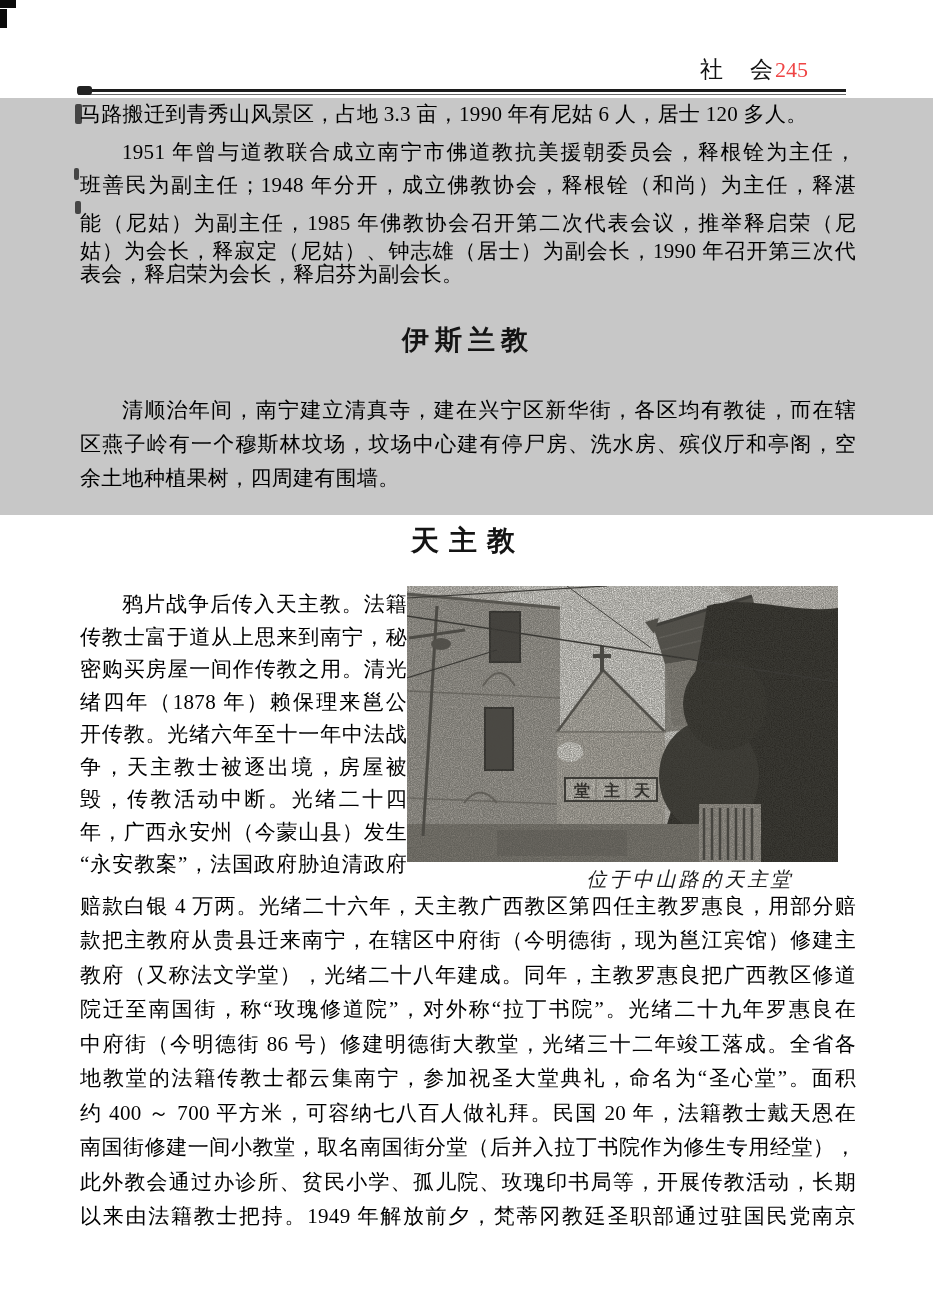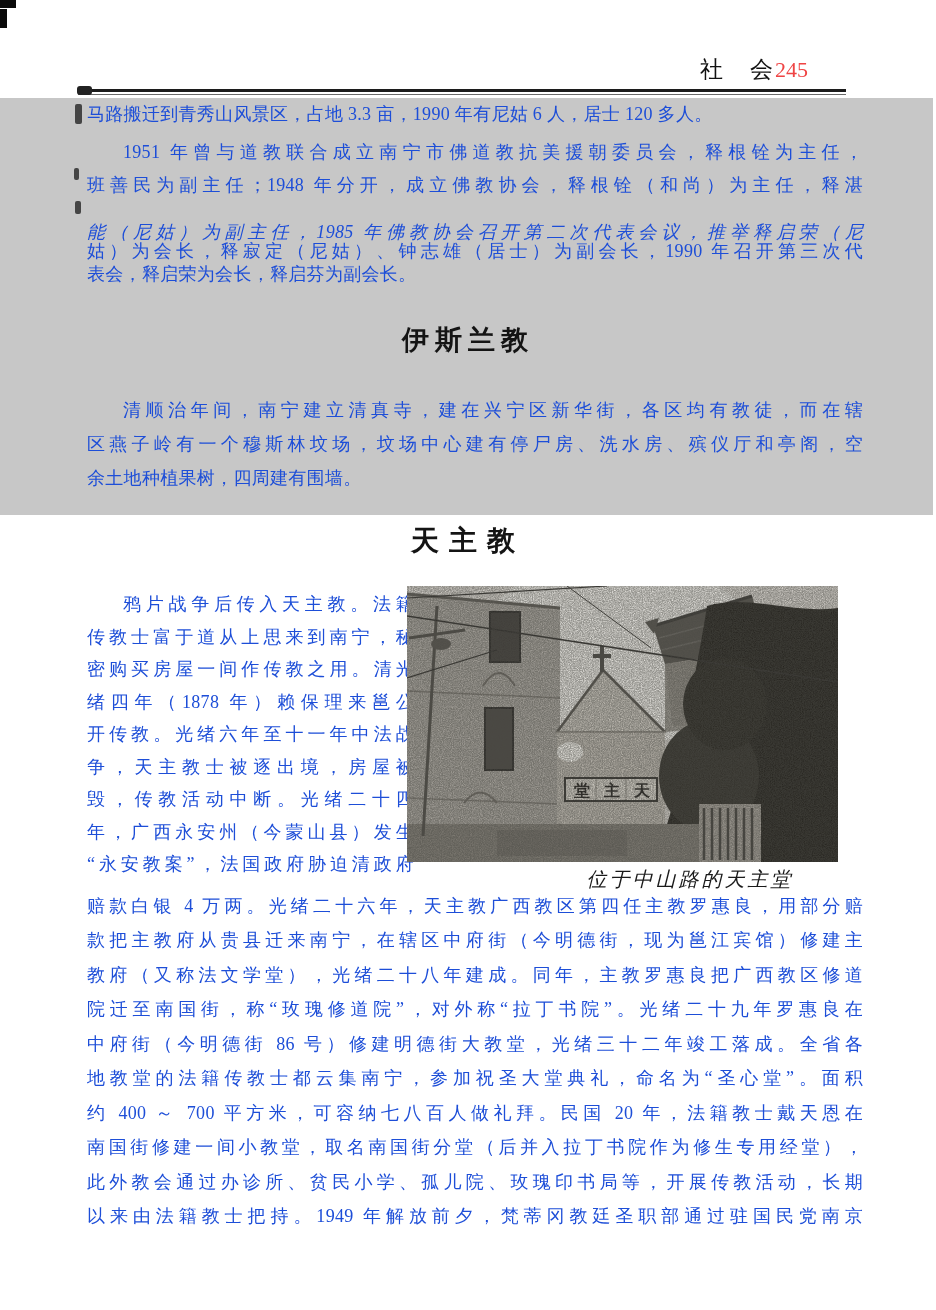--- a/index.html
+++ b/index.html
@@ -5,23 +5,23 @@
   html,body{margin:0;padding:0;}
   body{
     width:936px;height:1310px;position:relative;overflow:hidden;
     background:#ffffff;
     font-family:"Liberation Serif","DejaVu Serif",serif;
     color:#161616;
   }
   
   .bodyline{
     position:absolute;left:80px;width:776px;
-    font-size:18px;line-height:27px;color:#1d4ed8;
+    font-size:21px;line-height:27px;color:#000000;
     text-align:justify;text-align-last:justify;text-justify:inter-character;
-    white-space:nowrap;letter-spacing:0.3px;margin-left:7px;
+    white-space:nowrap;letter-spacing:0.3px;
   }
   .leftcol{width:327px;}
   .lastline{text-align:left;text-align-last:left;}
   .ind{text-indent:2em;}
   .heading{
     position:absolute;left:80px;width:776px;text-align:center;
     font-family:"Liberation Sans","DejaVu Sans",sans-serif;
     font-weight:bold;color:#141414;
   }
   .graypanel{position:absolute;left:0;top:98px;width:933px;height:417px;background:#c7c7c7;}
@@ -59,21 +59,21 @@
 <div class="ruleblob"></div>
 
 <div class="graypanel"></div>
 <div class="smudge" style="left:75px;top:104px;width:7px;height:20px;"></div>
 <div class="smudge" style="left:74px;top:168px;width:5px;height:12px;"></div>
 <div class="smudge" style="left:75px;top:201px;width:6px;height:13px;"></div>
 
 <div class="bodyline lastline" style="top:101px;">马路搬迁到青秀山风景区，占地 3.3 亩，1990 年有尼姑 6 人，居士 120 多人。</div>
 <div class="bodyline ind" style="top:139px;">1951 年曾与道教联合成立南宁市佛道教抗美援朝委员会，释根铨为主任，</div>
 <div class="bodyline" style="top:172px;">班善民为副主任；1948 年分开，成立佛教协会，释根铨（和尚）为主任，释湛</div>
-<div class="bodyline" style="top:219px;font-style:italic;">能（尼姑）为副主任，1985 年佛教协会召开第二次代表会议，推举释启荣（尼</div>
+<div class="bodyline" style="top:210px;">能（尼姑）为副主任，1985 年佛教协会召开第二次代表会议，推举释启荣（尼</div>
 <div class="bodyline" style="top:238px;">姑）为会长，释寂定（尼姑）、钟志雄（居士）为副会长，1990 年召开第三次代</div>
 <div class="bodyline lastline" style="top:261px;">表会，释启荣为会长，释启芬为副会长。</div>
 
 <div class="heading" style="top:322px;font-size:27px;letter-spacing:6px;">伊斯兰教</div>
 <div class="bodyline ind" style="top:397px;">清顺治年间，南宁建立清真寺，建在兴宁区新华街，各区均有教徒，而在辖</div>
 <div class="bodyline" style="top:431px;">区燕子岭有一个穆斯林坟场，坟场中心建有停尸房、洗水房、殡仪厅和亭阁，空</div>
 <div class="bodyline lastline" style="top:465px;">余土地种植果树，四周建有围墙。</div>
 
 <div class="heading" style="top:522px;font-size:28px;letter-spacing:10px;">天主教</div>
 

